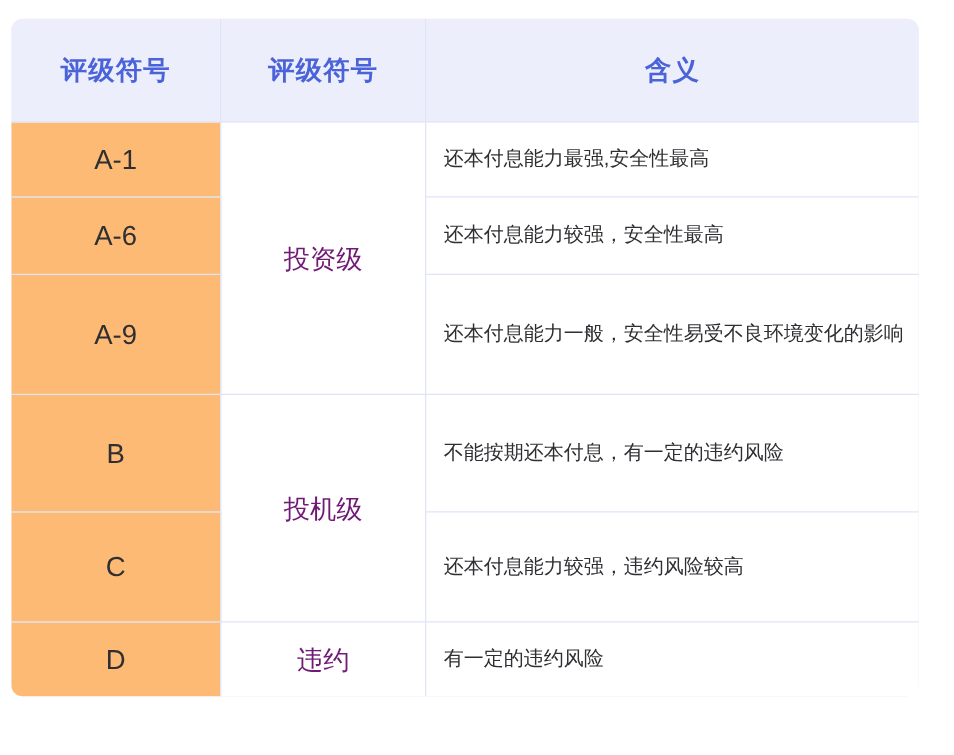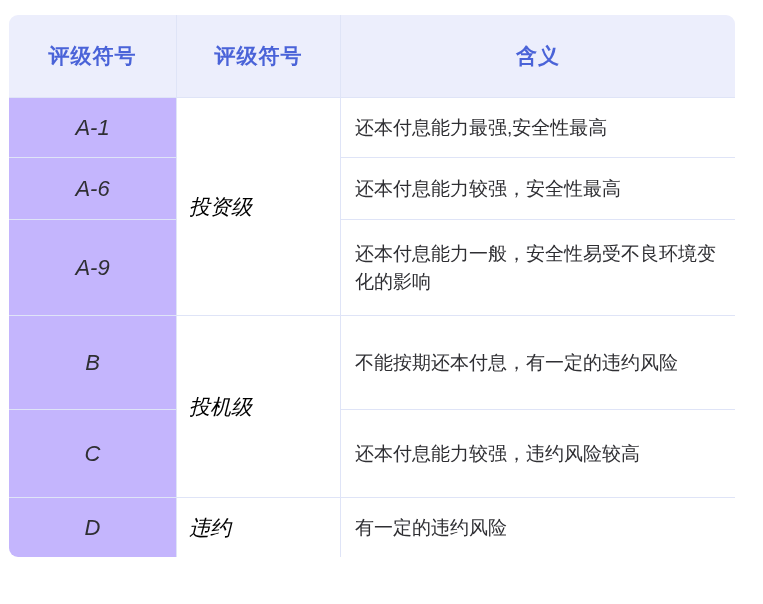--- a/index.html
+++ b/index.html
@@ -50,32 +50,31 @@
 
   col.c-symbol { width: 168px; }
   col.c-grade  { width: 164px; }
   col.c-meaning{ width: 395px; }
 
   td.symbol {
     text-align: center;
     font-size: 22px;
     color: #2f2f33;
     font-weight: 400;
-    background: #c4b5fd;
-    font-style: italic;
+    background: #fdba74;
   }
   td.grade {
+    text-align: center;
     font-size: 21px;
-    color: #000000;
+    color: #701a75;
     background: #ffffff;
-    font-style: italic;
   }
   td.meaning {
     text-align: left;
-    font-size: 19px;
+    font-size: 16px;
     color: #2f2f33;
     line-height: 1.45;
     background: #ffffff;
     padding-left: 14px;
     padding-right: 10px;
   }
   tbody tr td:first-child { border-left: none; }
   tbody tr td:last-child { border-right: none; }
   tbody tr:last-child td { border-bottom: none; }
 

